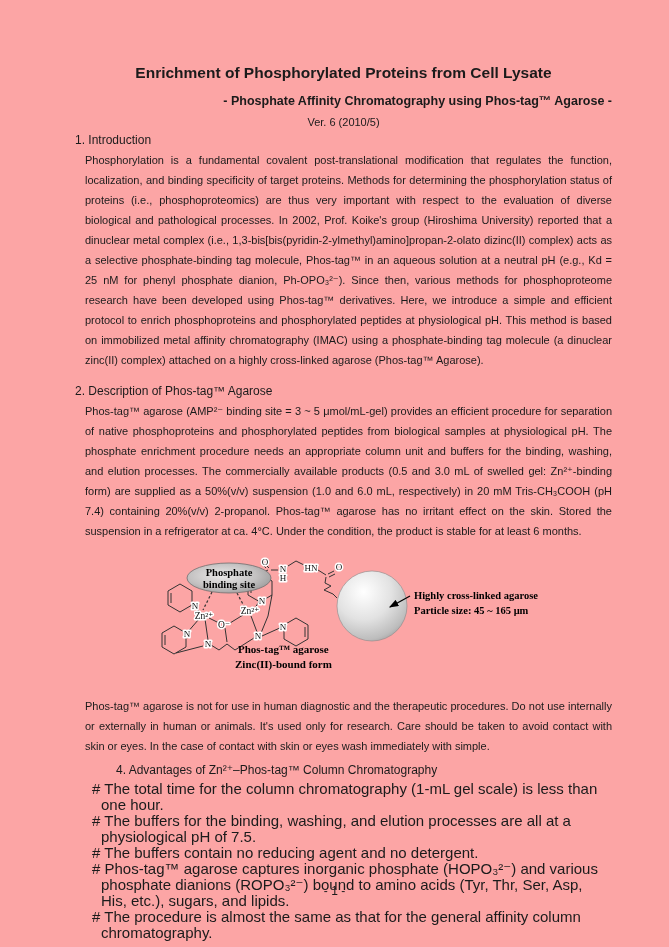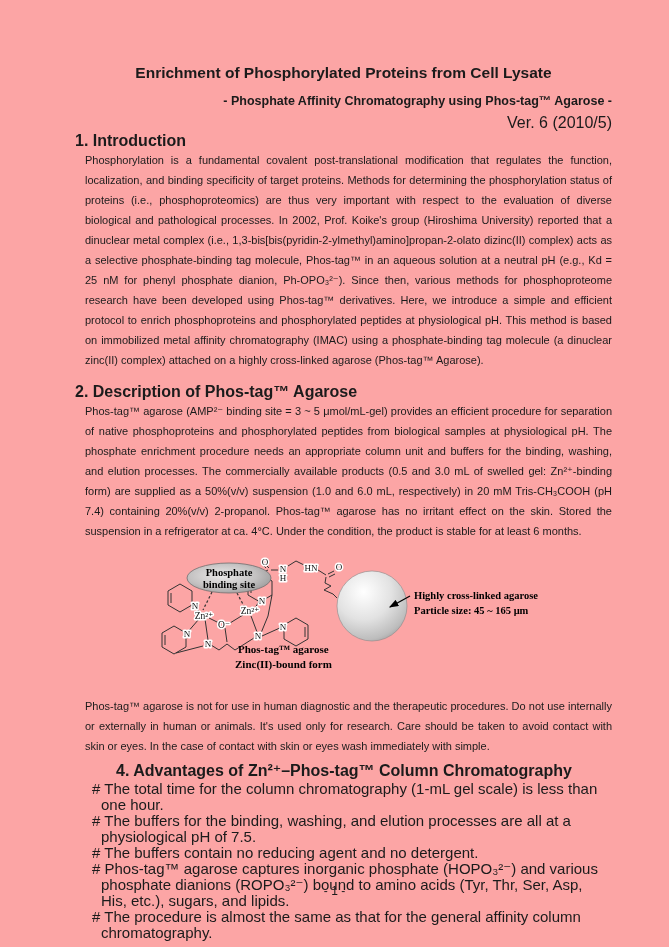--- a/index.html
+++ b/index.html
@@ -5,22 +5,22 @@
   html,body { margin:0; padding:0; background:#e8e8e8; }
   .page {
     width:669px; height:947px; position:relative; margin:0 auto;
     background:#fca5a5; color:#1b1b1b;
     font-family:"Liberation Sans","DejaVu Sans",sans-serif;
     overflow:hidden;
   }
   .content { position:absolute; left:75px; top:63px; width:537px; }
   .doc-title { font-size:15.5px; font-weight:bold; text-align:center; line-height:20px; }
   .doc-subtitle { font-size:12.5px; font-weight:bold; text-align:right; line-height:15px; margin-top:11px; }
-  .doc-version { font-size:16px; text-align:right; line-height:13px; margin-top:7px; }
-  .sec-heading { font-size:16px; font-weight:bold; line-height:15px; margin-top:14px; }
+  .doc-version { font-size:11px; text-align:center; line-height:13px; margin-top:7px; }
+  .sec-heading { font-size:12px; font-weight:normal; line-height:15px; margin-top:14px; }
   .sec-heading.first { margin-top:4px; }
   .sec-heading.after-figure { margin-top:4px; }
   .sec-heading.adv { margin-top:7px;margin-left:41px; }
   .para {
     font-size:11px; line-height:20px; text-align:justify;
     margin:2px 0 0 10px; width:527px;
   }
   .adv-list { margin:3px 0 0 17px; padding:0; list-style:none;
     font-size:15px; line-height:16px; width:515px; }
   .adv-list li { padding-left:9px; text-indent:-9px; }

